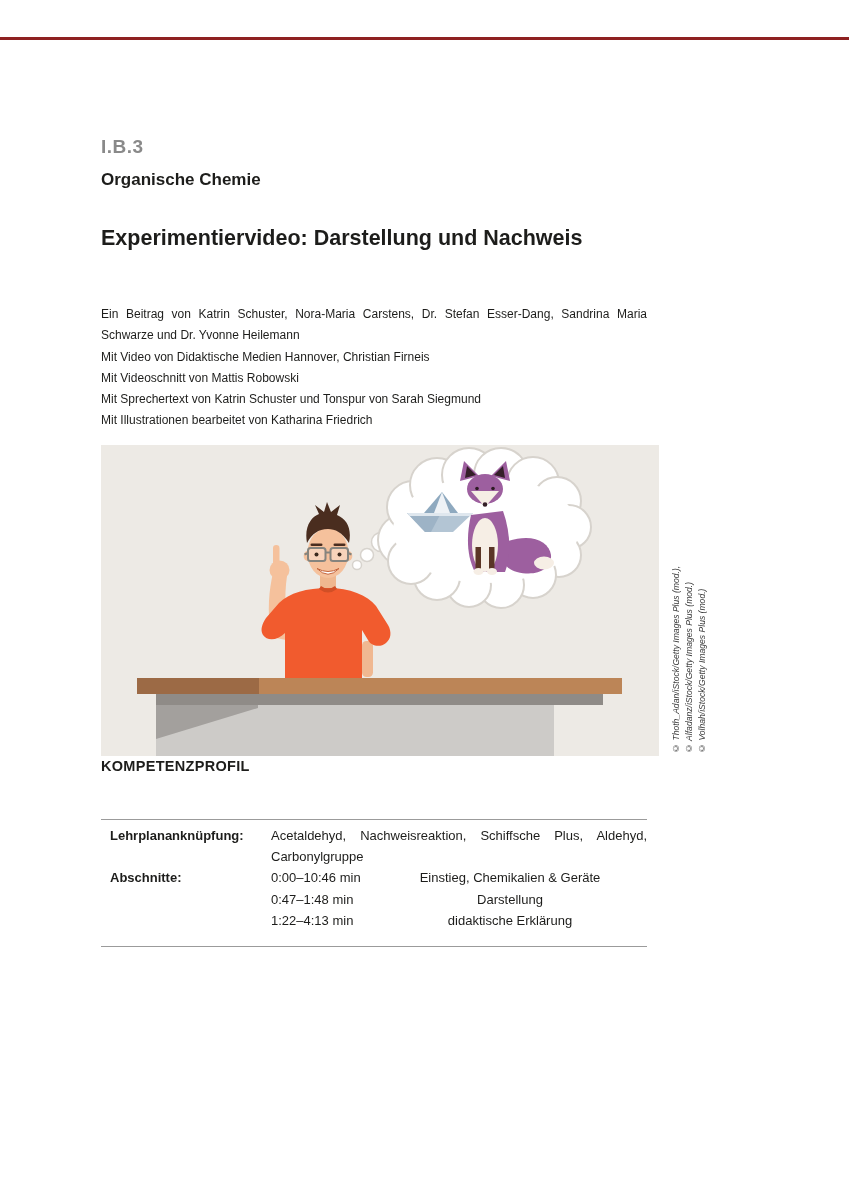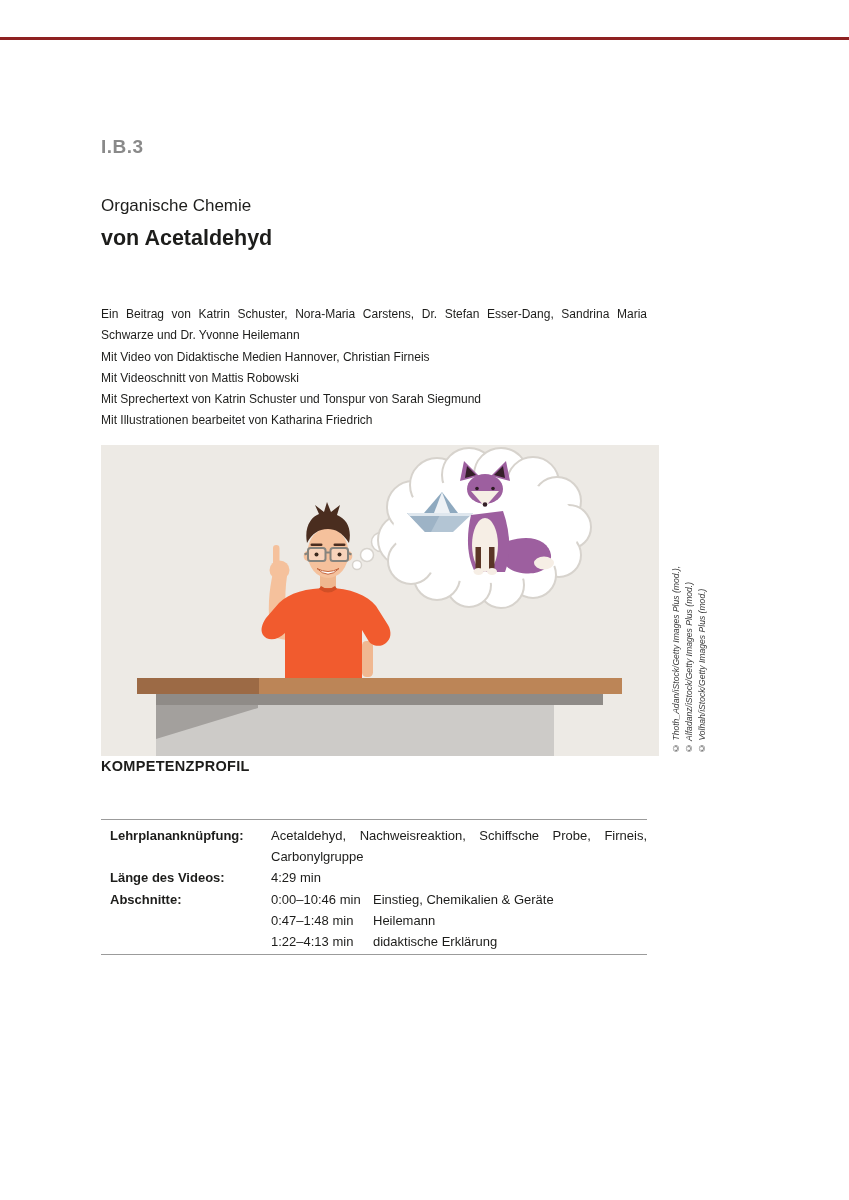--- a/index.html
+++ b/index.html
@@ -2,52 +2,52 @@
 <html><head>
 <meta charset="utf-8">
 <style>
   html,body{margin:0;padding:0;}
   body{width:849px;height:1200px;background:#ffffff;font-family:"Liberation Sans",sans-serif;color:#1d1d1b;overflow:hidden;}
   .page{position:relative;width:849px;height:1200px;background:#fff;margin-top:30px;}
   .rule{position:absolute;left:0;width:849px;height:3px;}
   .rule.top{top:7px;}
   .rule.bottom{top:1190px;}
   .kicker{position:absolute;left:101px;top:106px;font-size:19px;font-weight:bold;letter-spacing:.5px;}
-  .category{position:absolute;left:101px;top:166px;font-size:17px;font-weight:normal;}
+  .category{position:absolute;left:101px;top:140px;font-size:17px;font-weight:bold;}
   .title{position:absolute;left:101px;top:193px;width:600px;font-size:21.5px;font-weight:bold;line-height:31px;}
   .byline{position:absolute;left:101px;top:274px;width:546px;font-size:12px;line-height:21.3px;}
   .byline .just{text-align:justify;text-align-last:justify;}
   .illustration{position:absolute;left:101px;top:415px;width:558px;height:311px;}
   .credits{position:absolute;left:670px;top:477px;width:40px;height:246px;
            writing-mode:vertical-rl;transform:rotate(180deg);
            font-size:8.6px;font-style:italic;color:#3b3b3b;}
   .credits div{line-height:13px;white-space:nowrap;}
   .profile-heading{position:absolute;left:101px;top:728px;font-size:14.5px;font-weight:bold;letter-spacing:.3px;}
   .profile-table{position:absolute;left:101px;top:789px;width:546px;
                  border-top:1px solid #9b9b9b;border-bottom:1px solid #9b9b9b;
-                 padding-top:5px;padding-bottom:2px;font-size:13px;line-height:21.2px;box-sizing:border-box;}
+                 padding-top:5px;padding-bottom:15px;font-size:13px;line-height:21.2px;box-sizing:border-box;}
   .prow{display:flex;}
   .plabel{width:170px;flex:0 0 170px;padding-left:9px;box-sizing:border-box;font-weight:bold;}
   .pvalue{flex:1;}
   .pvalue .just{text-align:justify;text-align-last:justify;}
   .segrow{display:flex;}
   .segtime{width:102px;flex:0 0 102px;}
-  .segdesc{flex:1;}
+  .segdesc{flex:1;text-align:center;}
 </style>
 </head>
 <body>
 
 <div class="page">
 
   <div class="rule top" style="background: rgb(142, 33, 33);"></div>
 
   <div class="kicker" style="color: rgb(137, 137, 137);">I.B.3</div>
   <div class="category">Organische Chemie</div>
   <div class="title">
-    <div>von Acetaldehyd</div>
+    <div>Experimentiervideo: Darstellung und Nachweis</div>
   </div>
 
   <div class="byline">
     <div class="just">Ein Beitrag von Katrin Schuster, Nora-Maria Carstens, Dr. Stefan Esser-Dang, Sandrina Maria</div>
     <div>Schwarze und Dr. Yvonne Heilemann</div>
     <div>Mit Video von Didaktische Medien Hannover, Christian Firneis</div>
     <div>Mit Videoschnitt von Mattis Robowski</div>
     <div>Mit Sprechertext von Katrin Schuster und Tonspur von Sarah Siegmund</div>
     <div>Mit Illustrationen bearbeitet von Katharina Friedrich</div>
   </div>
@@ -160,38 +160,34 @@
     <div>© Alfadanz/iStock/Getty Images Plus (mod.)</div>
     <div>© Volhah/iStock/Getty Images Plus (mod.)</div>
   </div>
 
   <div class="profile-heading">KOMPETENZPROFIL</div>
 
   <div class="profile-table">
     <div class="prow">
       <div class="plabel">Lehrplananknüpfung:</div>
       <div class="pvalue">
-        <div class="just">Acetaldehyd, Nachweisreaktion, Schiffsche Probe, Firneis,</div>
+        <div class="just">Acetaldehyd, Nachweisreaktion, Schiffsche Plus, Aldehyd,</div>
         <div>Carbonylgruppe</div>
       </div>
-    </div>
-    <div class="prow">
-      <div class="plabel">Länge des Videos:</div>
-      <div class="pvalue">4:29 min</div>
     </div>
     <div class="prow">
       <div class="plabel">Abschnitte:</div>
       <div class="pvalue">
         <div class="segrow">
           <div class="segtime">0:00–10:46 min</div>
           <div class="segdesc">Einstieg, Chemikalien &amp; Geräte</div>
         </div>
         <div class="segrow">
           <div class="segtime">0:47–1:48 min</div>
-          <div class="segdesc">Heilemann</div>
+          <div class="segdesc">Darstellung</div>
         </div>
         <div class="segrow">
           <div class="segtime">1:22–4:13 min</div>
           <div class="segdesc">didaktische Erklärung</div>
         </div>
       </div>
     </div>
   </div>
 
   <div class="rule bottom" style="background: rgb(142, 33, 33);"></div>

